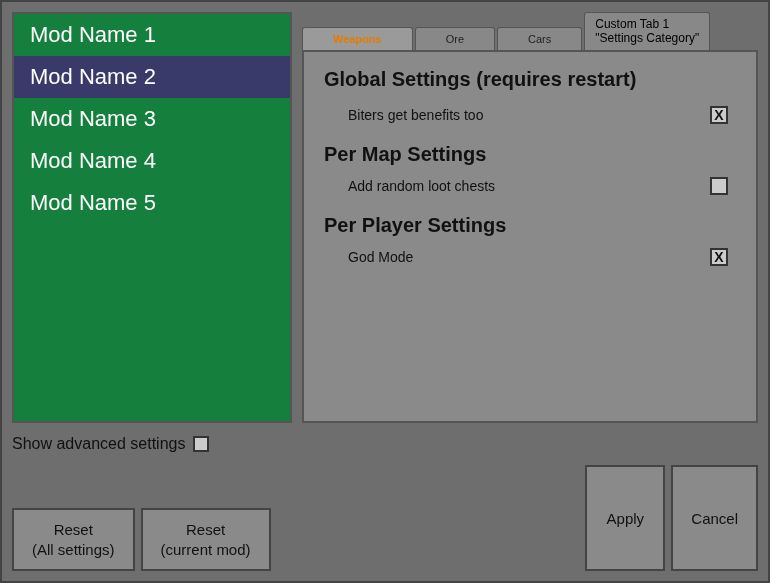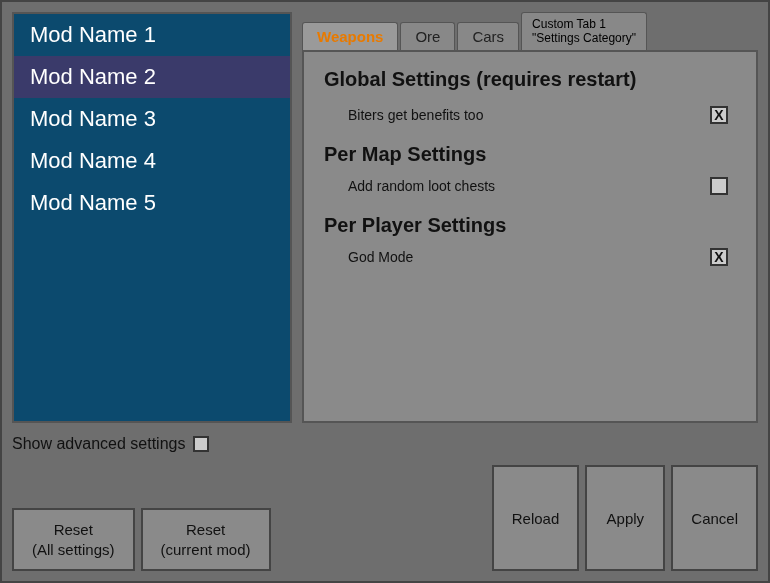--- a/index.html
+++ b/index.html
@@ -28,21 +28,21 @@
       display: flex;
       flex-direction: row;
       flex: 1;
       gap: 10px;
       min-height: 0;
     }
 
     
     .mod-list-panel {
       width: 280px;
-      background: #0c4a6e;
+      background: #15803d;
       border: 2px solid #555;
       flex-shrink: 0;
       display: flex;
       flex-direction: column;
       overflow-y: auto;
     }
 
     .mod-list-item {
       padding: 8px 16px;
       font-size: 22px;
@@ -65,26 +65,26 @@
 
     .tabs-bar {
       display: flex;
       flex-direction: row;
       align-items: flex-end;
       gap: 2px;
       margin-bottom: 0;
     }
 
     .tab {
-      padding: 5px 14px;
+      padding: 5px 30px;
       background: #888;
       border: 1px solid #555;
       border-bottom: none;
       cursor: pointer;
-      font-size: 15px;
+      font-size: 11px;
       color: #222;
       border-radius: 3px 3px 0 0;
     }
 
     .tab.active {
       background: #9a9a9a;
       color: #e87a00;
       font-weight: bold;
       border-color: #555;
     }
@@ -252,17 +252,16 @@
     <div class="show-advanced">
       <span>Show advanced settings</span>
       <div class="checkbox"></div>
     </div>
   </div>
 
   <div class="action-buttons">
     <button class="btn wide" style="line-height:1.3;">Reset<br>(All settings)</button>
     <button class="btn wide" style="line-height:1.3;">Reset<br>(current mod)</button>
     <div class="btn-spacer"></div>
-    <button class="btn">Reload</button>
     <button class="btn">Apply</button>
     <button class="btn">Cancel</button>
   </div>
 </div>
 
 </body></html>

